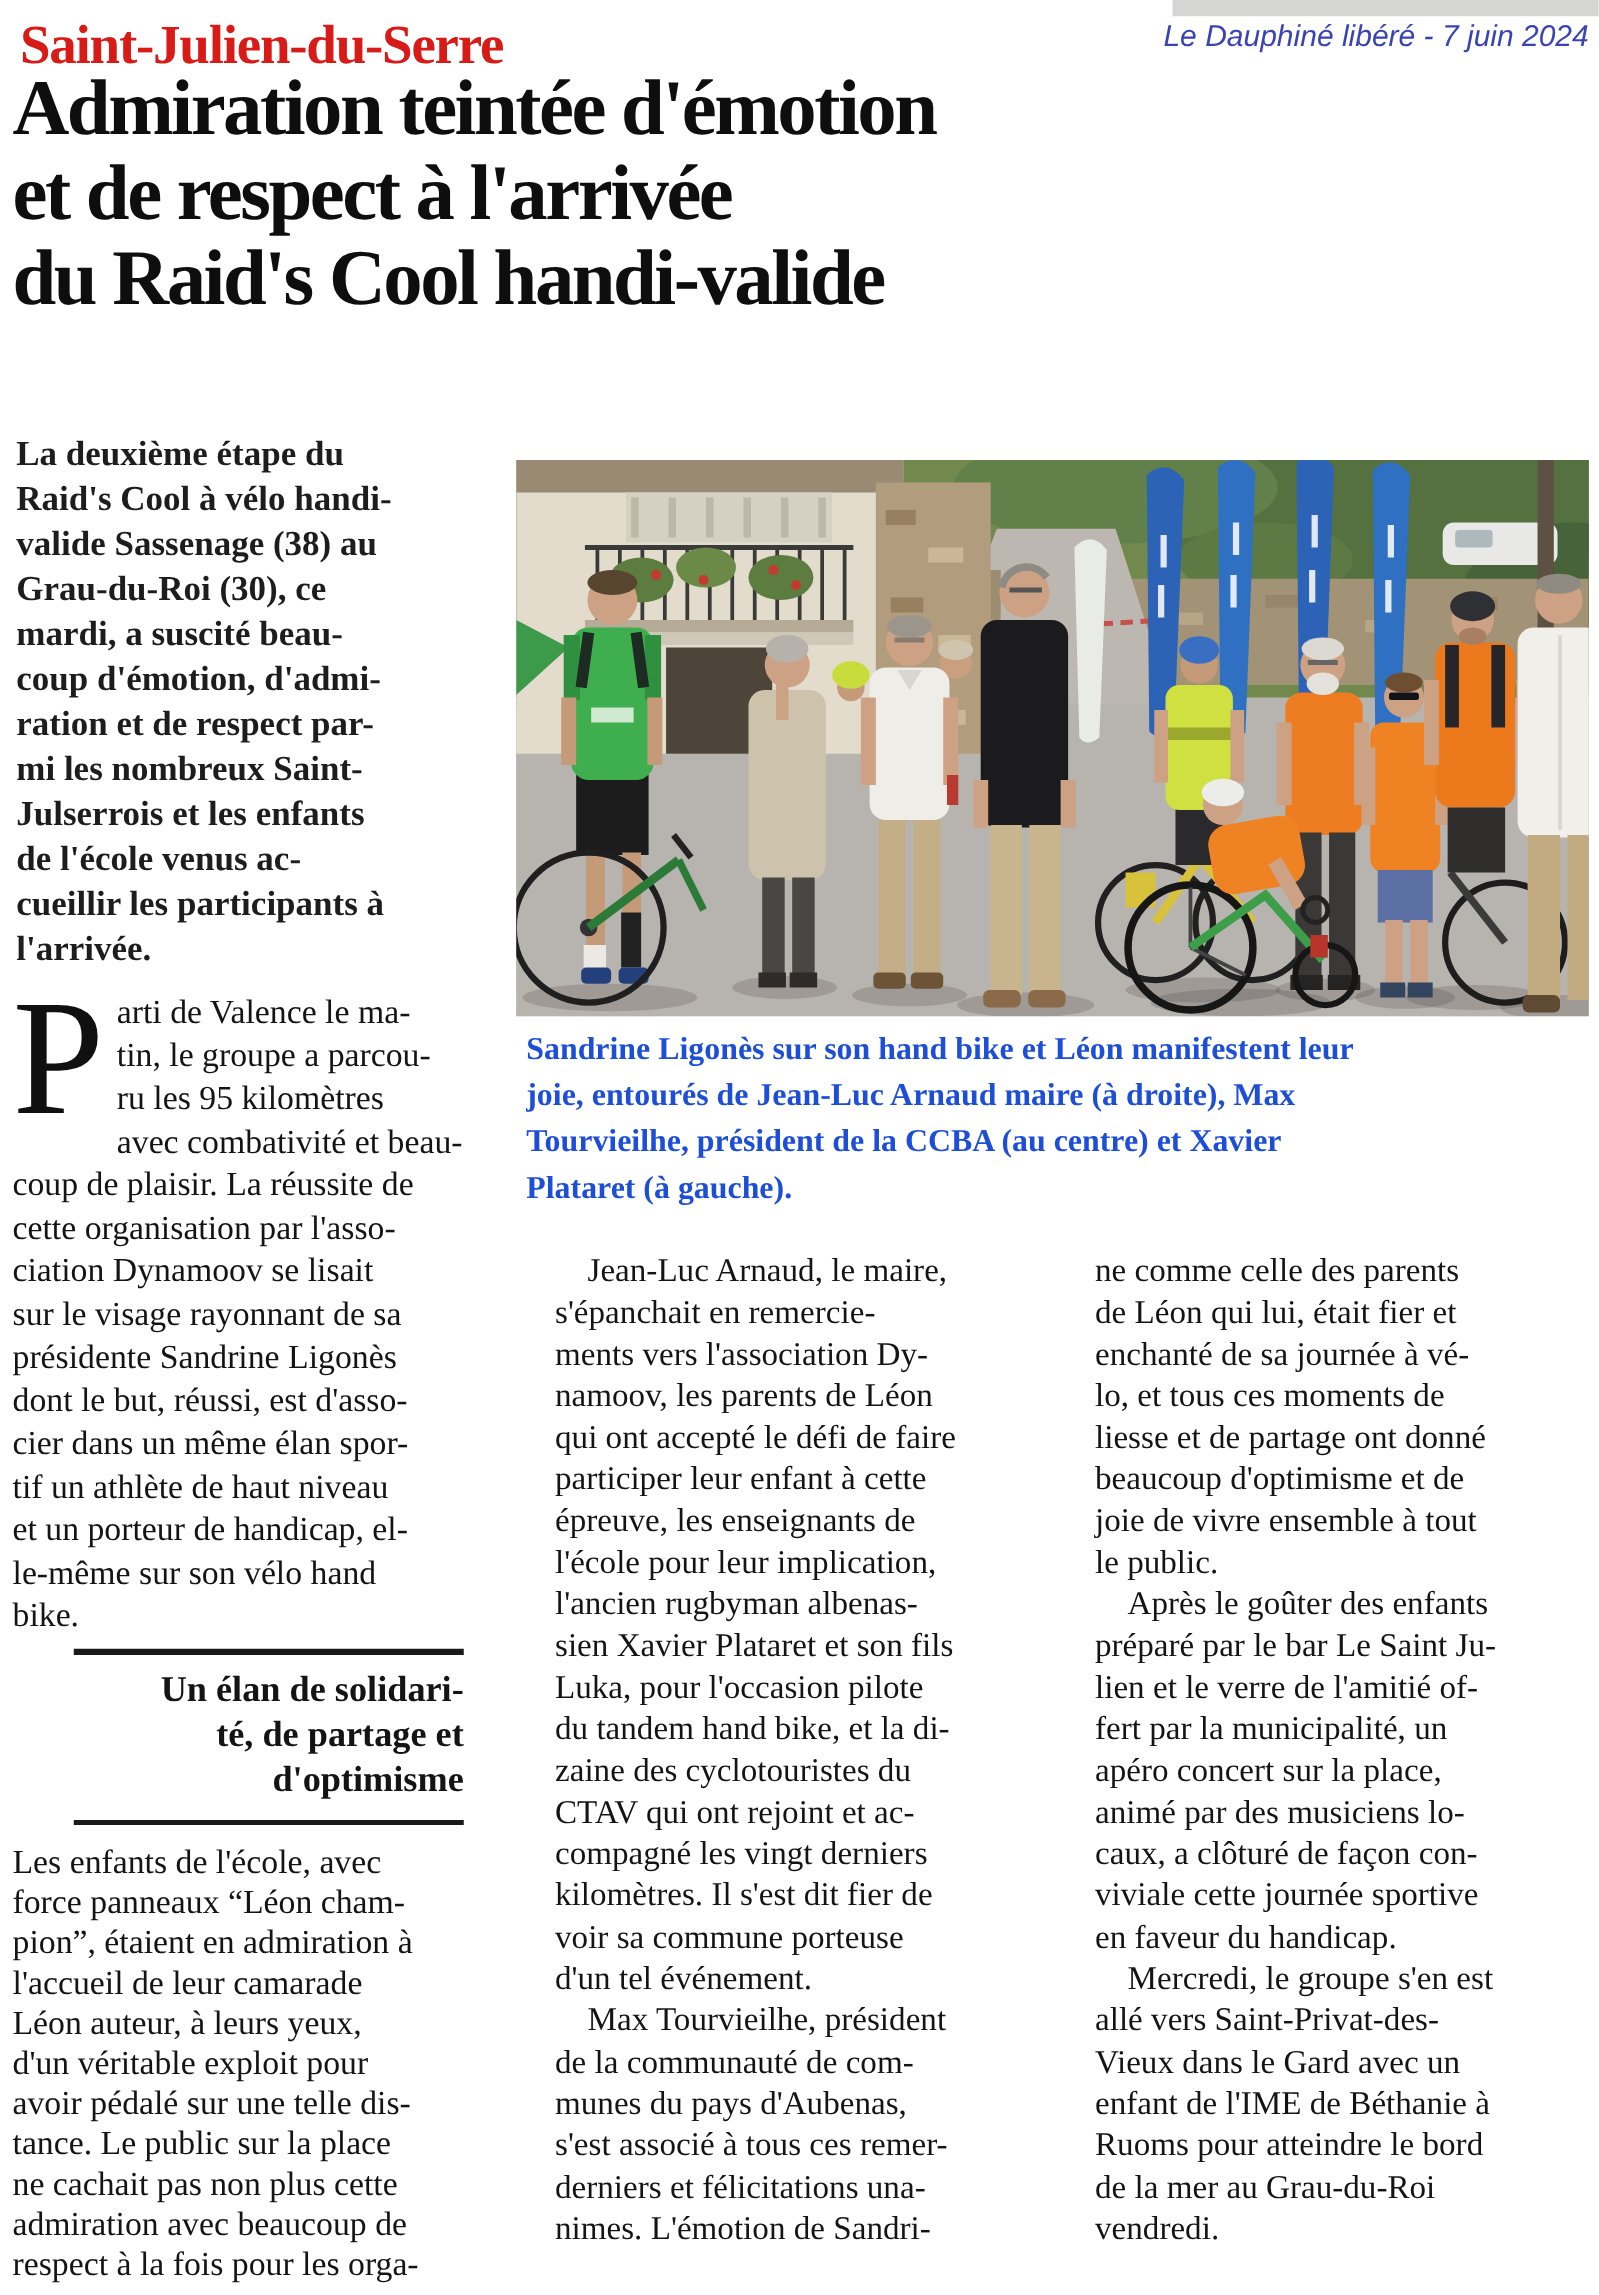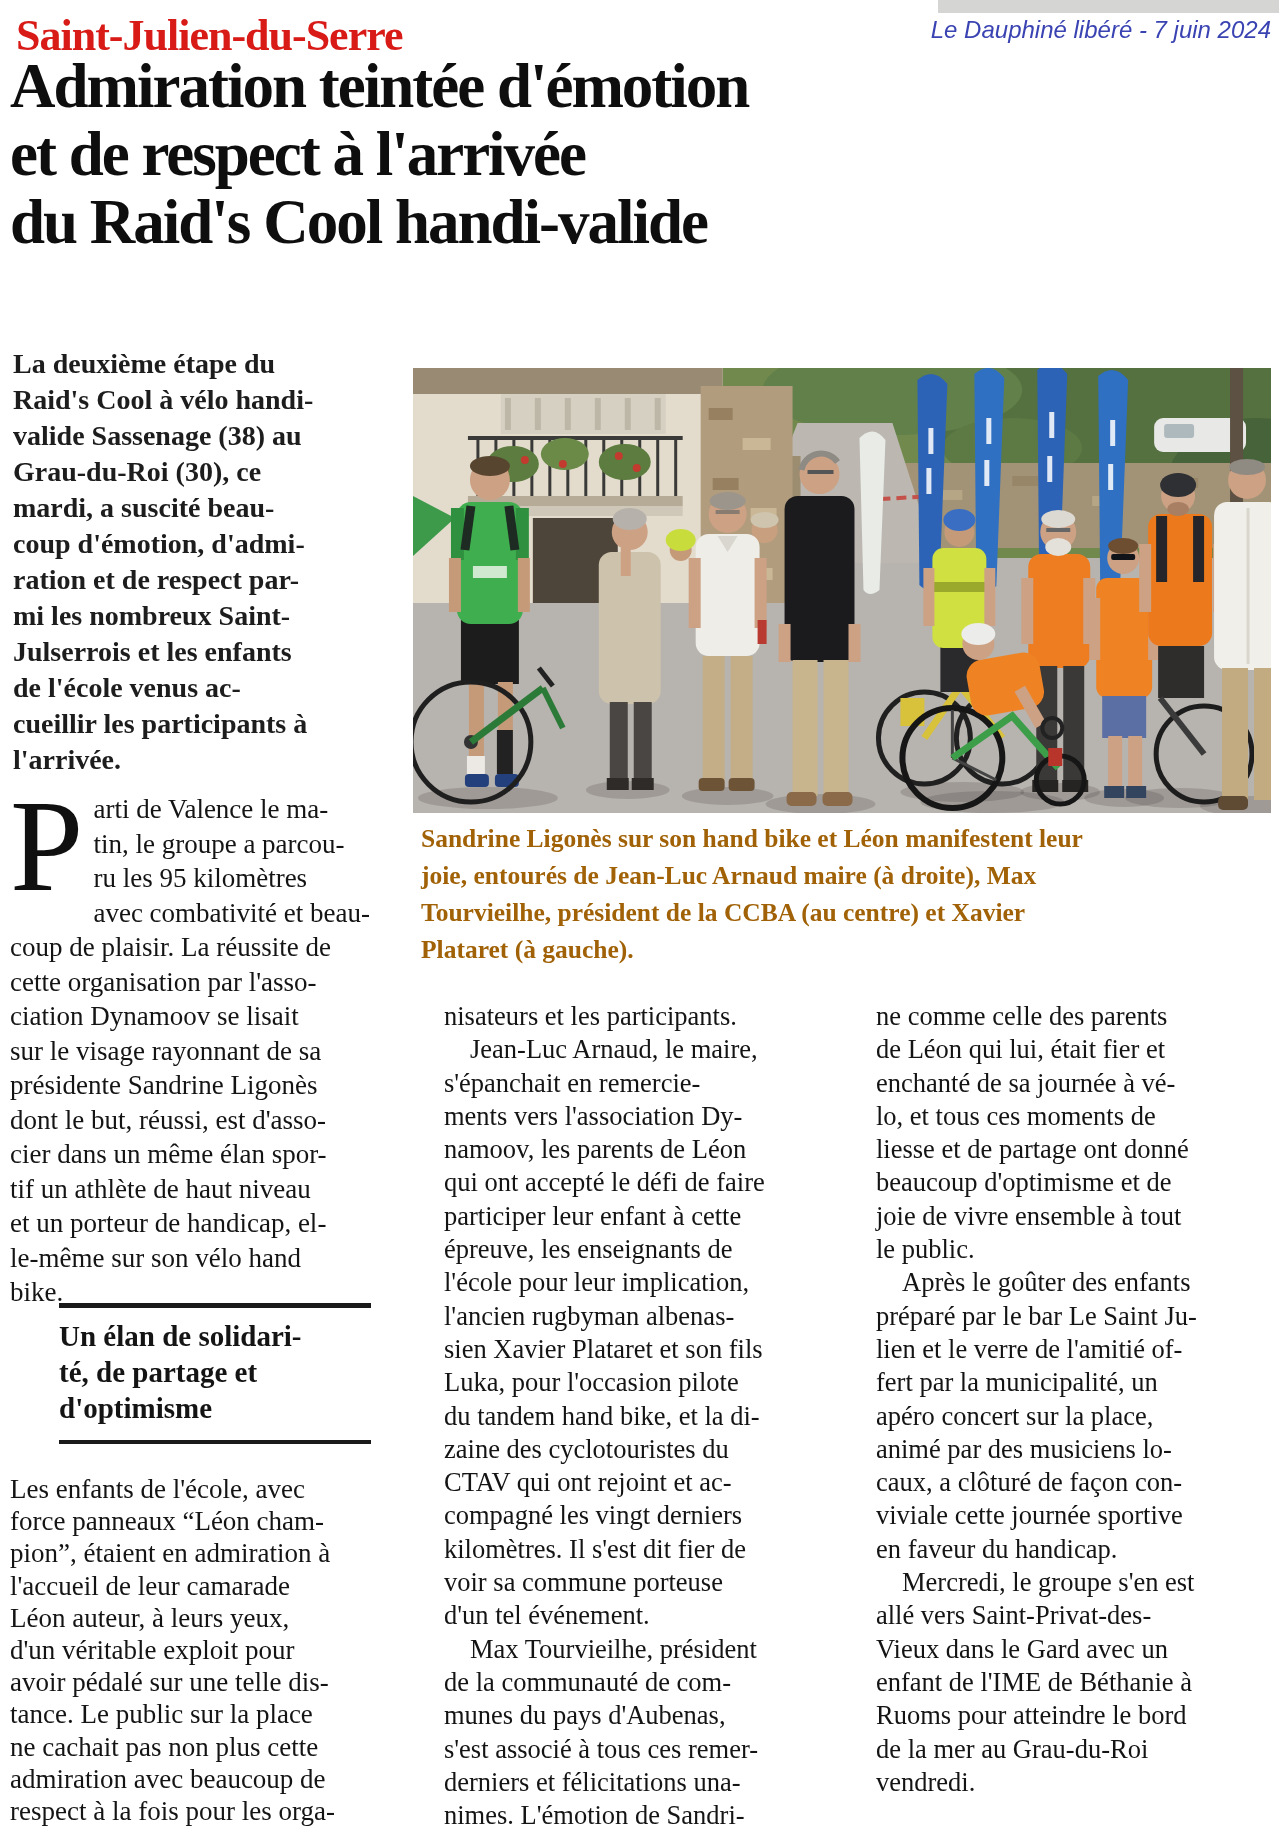--- a/index.html
+++ b/index.html
@@ -23,33 +23,33 @@
     font-size:63px;line-height:68px;font-weight:700;letter-spacing:-2px;color:#0e0e0e;
   }
   .lede{
     position:absolute;left:13px;top:346px;width:396px;margin:0;
     font-size:28px;line-height:36px;font-weight:700;color:#1d1d1d;
   }
   .photo{position:absolute;left:413px;top:368px;width:858px;height:445px;margin:0;background:#b7b3ae;}
   .photo svg{display:block;}
   .caption{
     position:absolute;left:421px;top:820px;width:756px;margin:0;
-    font-size:25.5px;line-height:37px;font-weight:700;color:#a16207;
+    font-size:25.5px;line-height:37px;font-weight:700;color:#1d4ed8;
   }
   .col{position:absolute;margin:0;text-align:left;}
   .col p{margin:0;}
   .col1p1{left:10px;top:792px;width:410px;font-size:27px;line-height:34.5px;}
   .dropcap{
     float:left;font-size:132px;line-height:104px;padding:2px 10px 0 0;color:#101010;
   }
   .subhead-block{position:absolute;left:10px;top:1303px;width:410px;}
   .subhead{
-    width:312px;margin:0 auto;border-top:5px solid var(--rule,#1a1a1a);
+    width:312px;margin:16px auto;border-top:5px solid var(--rule,#1a1a1a);
     border-bottom:4px solid var(--rule,#1a1a1a);
-    padding:10px 0 14px 0;text-align:left;font-size:29px;line-height:36px;font-weight:700;
+    padding:10px 0 14px 0;text-align:right;font-size:29px;line-height:36px;font-weight:700;
   }
   .col1p2{left:10px;top:1473px;width:412px;font-size:27px;line-height:32.2px;}
   .col2{left:444px;top:1000px;width:414px;font-size:26.5px;line-height:33.3px;}
   .col3{left:876px;top:1000px;width:400px;font-size:26.5px;line-height:33.3px;}
   .indent{text-indent:26px;}
   .byline{margin-top:4px !important;font-weight:700;font-size:28px;}
   .byline .bullet{font-size:19px;vertical-align:3px;padding-right:6px;}
 </style>
 </head>
 <body>
@@ -370,21 +370,20 @@
 l'accueil de leur camarade
 Léon auteur, à leurs yeux,
 d'un véritable exploit pour
 avoir pédalé sur une telle dis-
 tance. Le public sur la place
 ne cachait pas non plus cette
 admiration avec beaucoup de
 respect à la fois pour les orga-</p>
 
 <div class="col col2">
-  <p class="pre">nisateurs et les participants.</p>
   <p class="pre indent">Jean-Luc Arnaud, le maire,
 s'épanchait en remercie-
 ments vers l'association Dy-
 namoov, les parents de Léon
 qui ont accepté le défi de faire
 participer leur enfant à cette
 épreuve, les enseignants de
 l'école pour leur implication,
 l'ancien rugbyman albenas-
 sien Xavier Plataret et son fils

